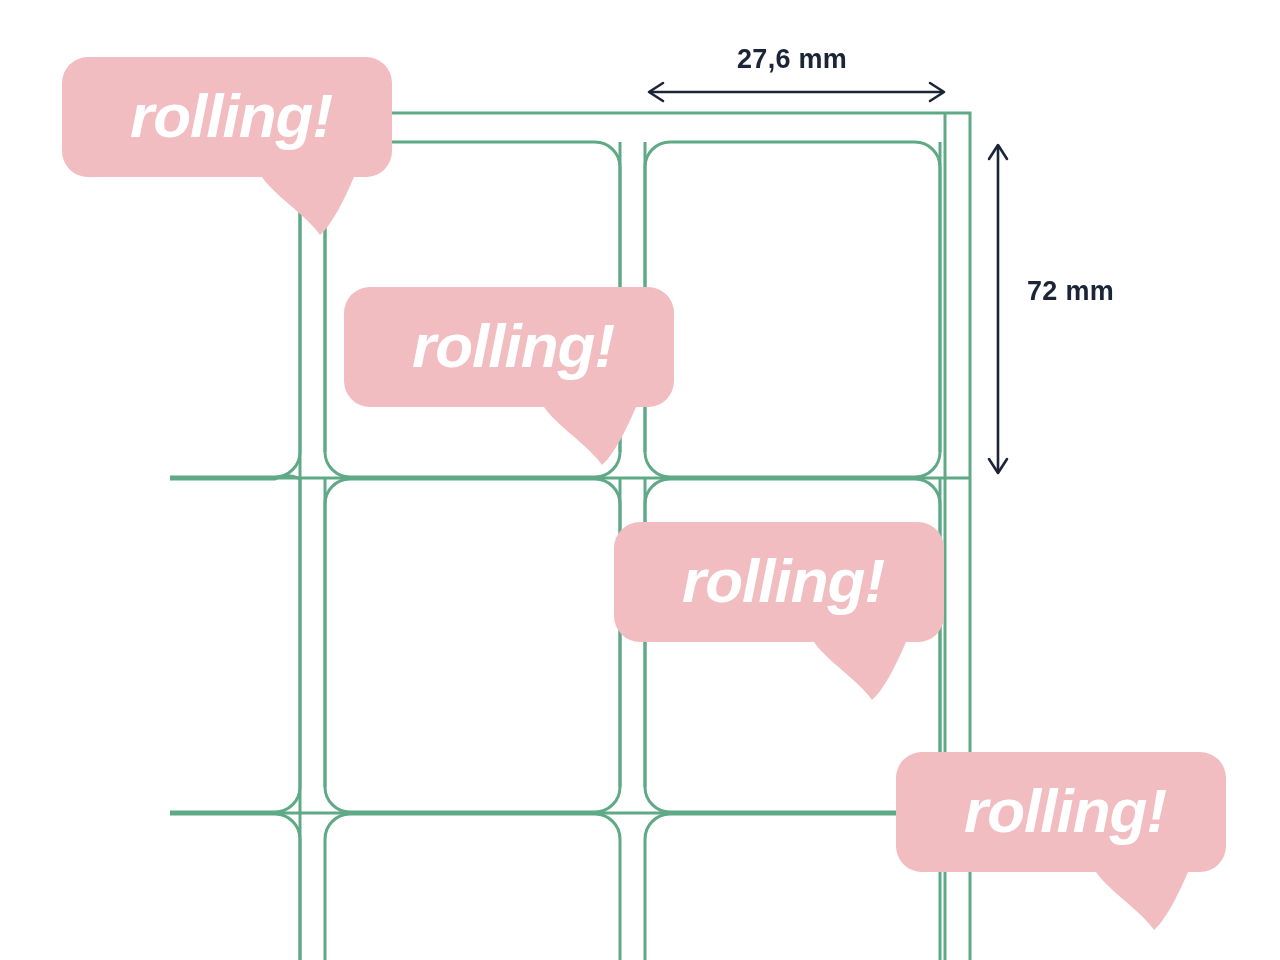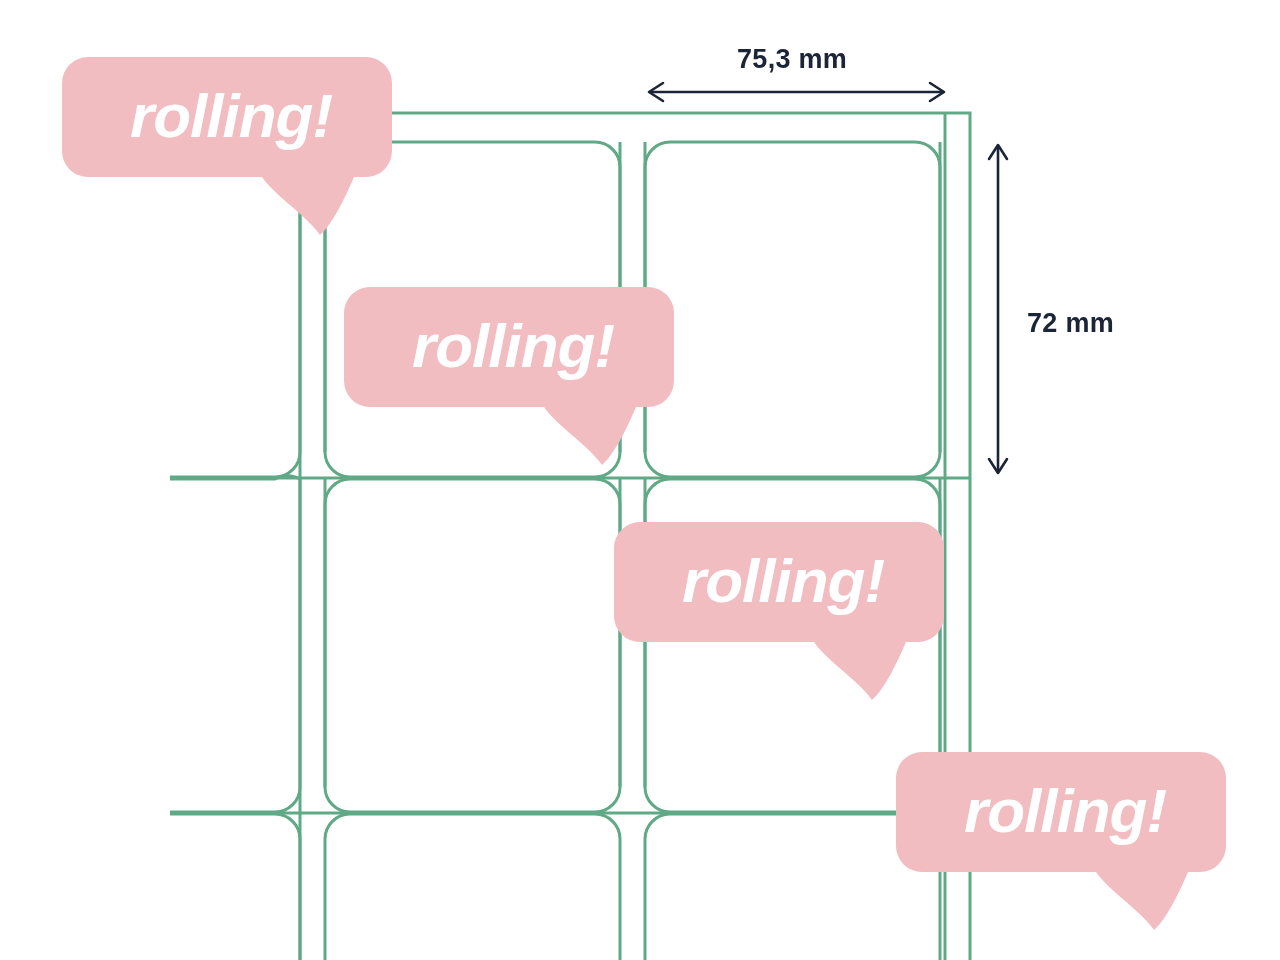--- a/index.html
+++ b/index.html
@@ -33,21 +33,21 @@
     font-size: 27px;
     letter-spacing: 0.3px;
     white-space: nowrap;
   }
   #dim-width-label {
     left: 737px;
     top: 44px;
   }
   #dim-height-label {
     left: 1027px;
-    top: 308px;
+    top: 276px;
   }
   .watermark {
     position: absolute;
     width: 0;
     height: 0;
   }
   .wm-svg {
     position: absolute;
     left: 0;
     top: 0;
@@ -121,21 +121,21 @@
       </g>
 
       <g>
         <line x1="998" y1="146" x2="998" y2="472"></line>
         <polyline points="989,159 998,145 1007,159"></polyline>
         <polyline points="989,459 998,473 1007,459"></polyline>
       </g>
     </g>
   </svg>
 
-  <div class="dim-text" id="dim-width-label">75,3 mm</div>
+  <div class="dim-text" id="dim-width-label">27,6 mm</div>
 
   <div class="dim-text" id="dim-height-label">72 mm</div>
 
   <div id="watermark-layer">
       <div class="watermark" style="left: 62px; top: 57px;">
         <svg class="wm-svg" width="350" height="188">
           <path fill="#f2bdc1" d="M 26 0 L 304 0 A 26 26 0 0 1 330 26 L 330 94 A 26 26 0 0 1 304 120 L 292 120 C 286 134 272 166 258 178 C 246 160 210 136 200 120 L 26 120 A 26 26 0 0 1 0 94 L 0 26 A 26 26 0 0 1 26 0 Z"></path>
         </svg>
         <div class="wm-text" style="left: 28px; top: 28px; font-size: 62px; color: rgb(255, 255, 255);">rolling!</div>
       </div>

